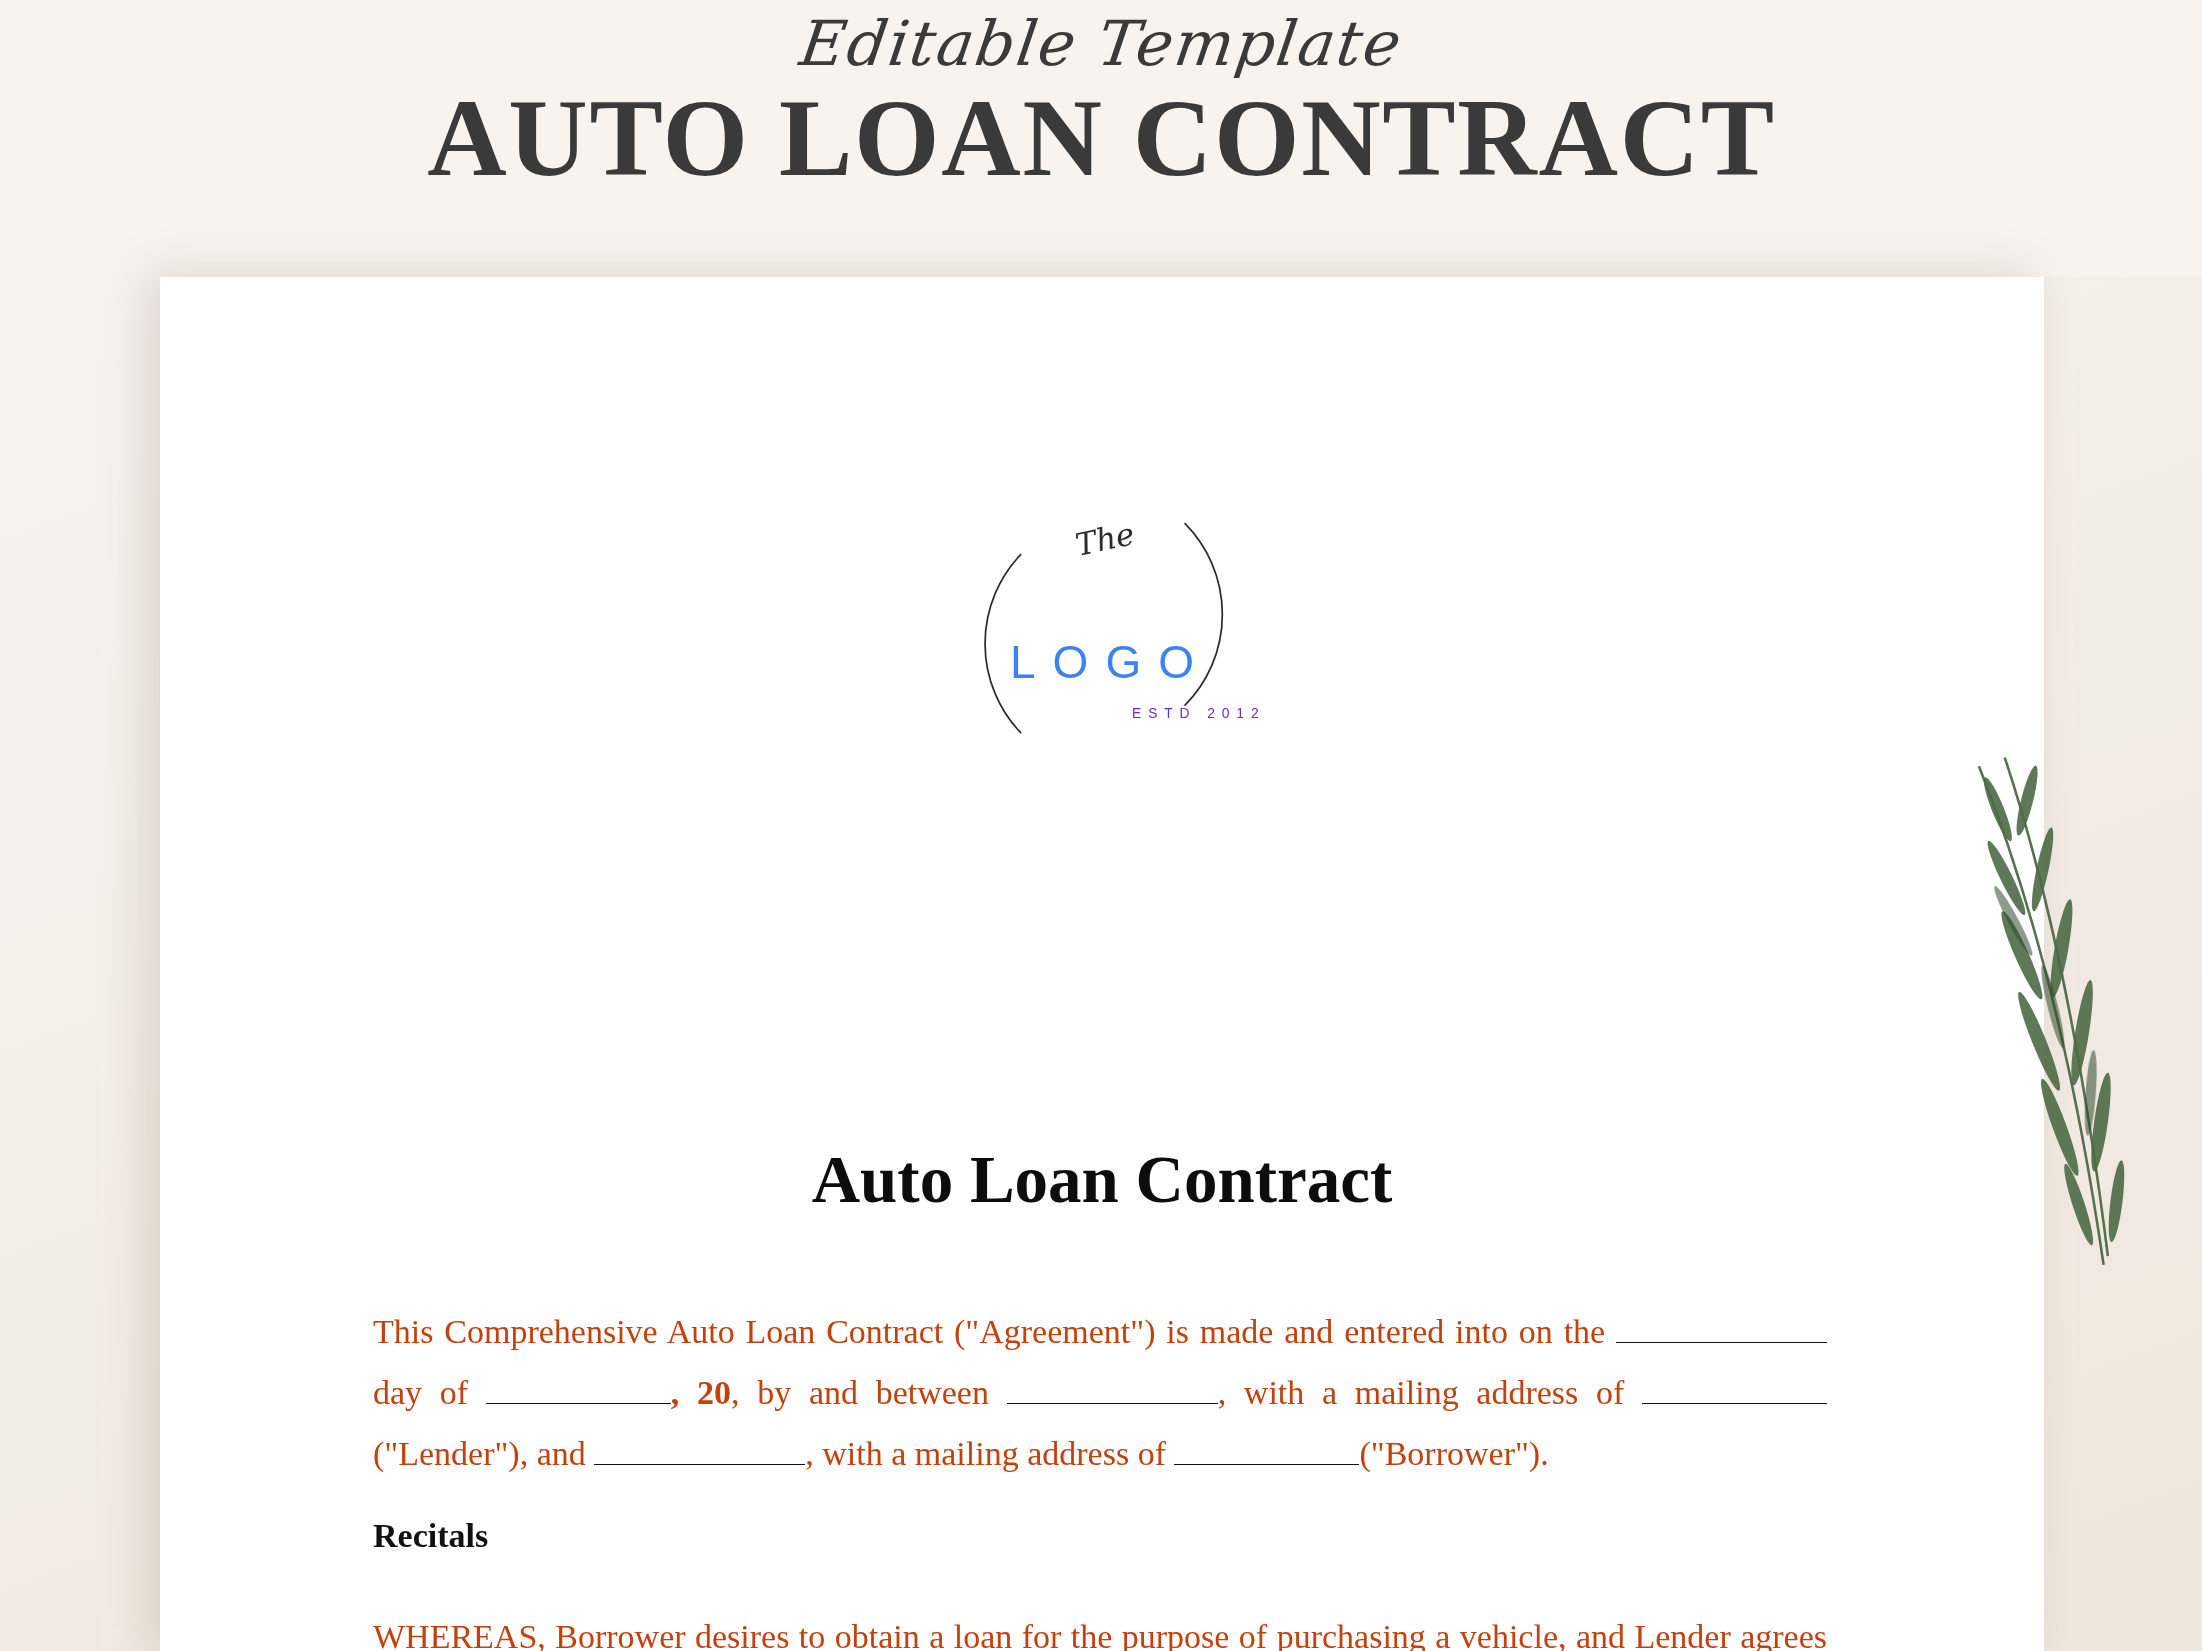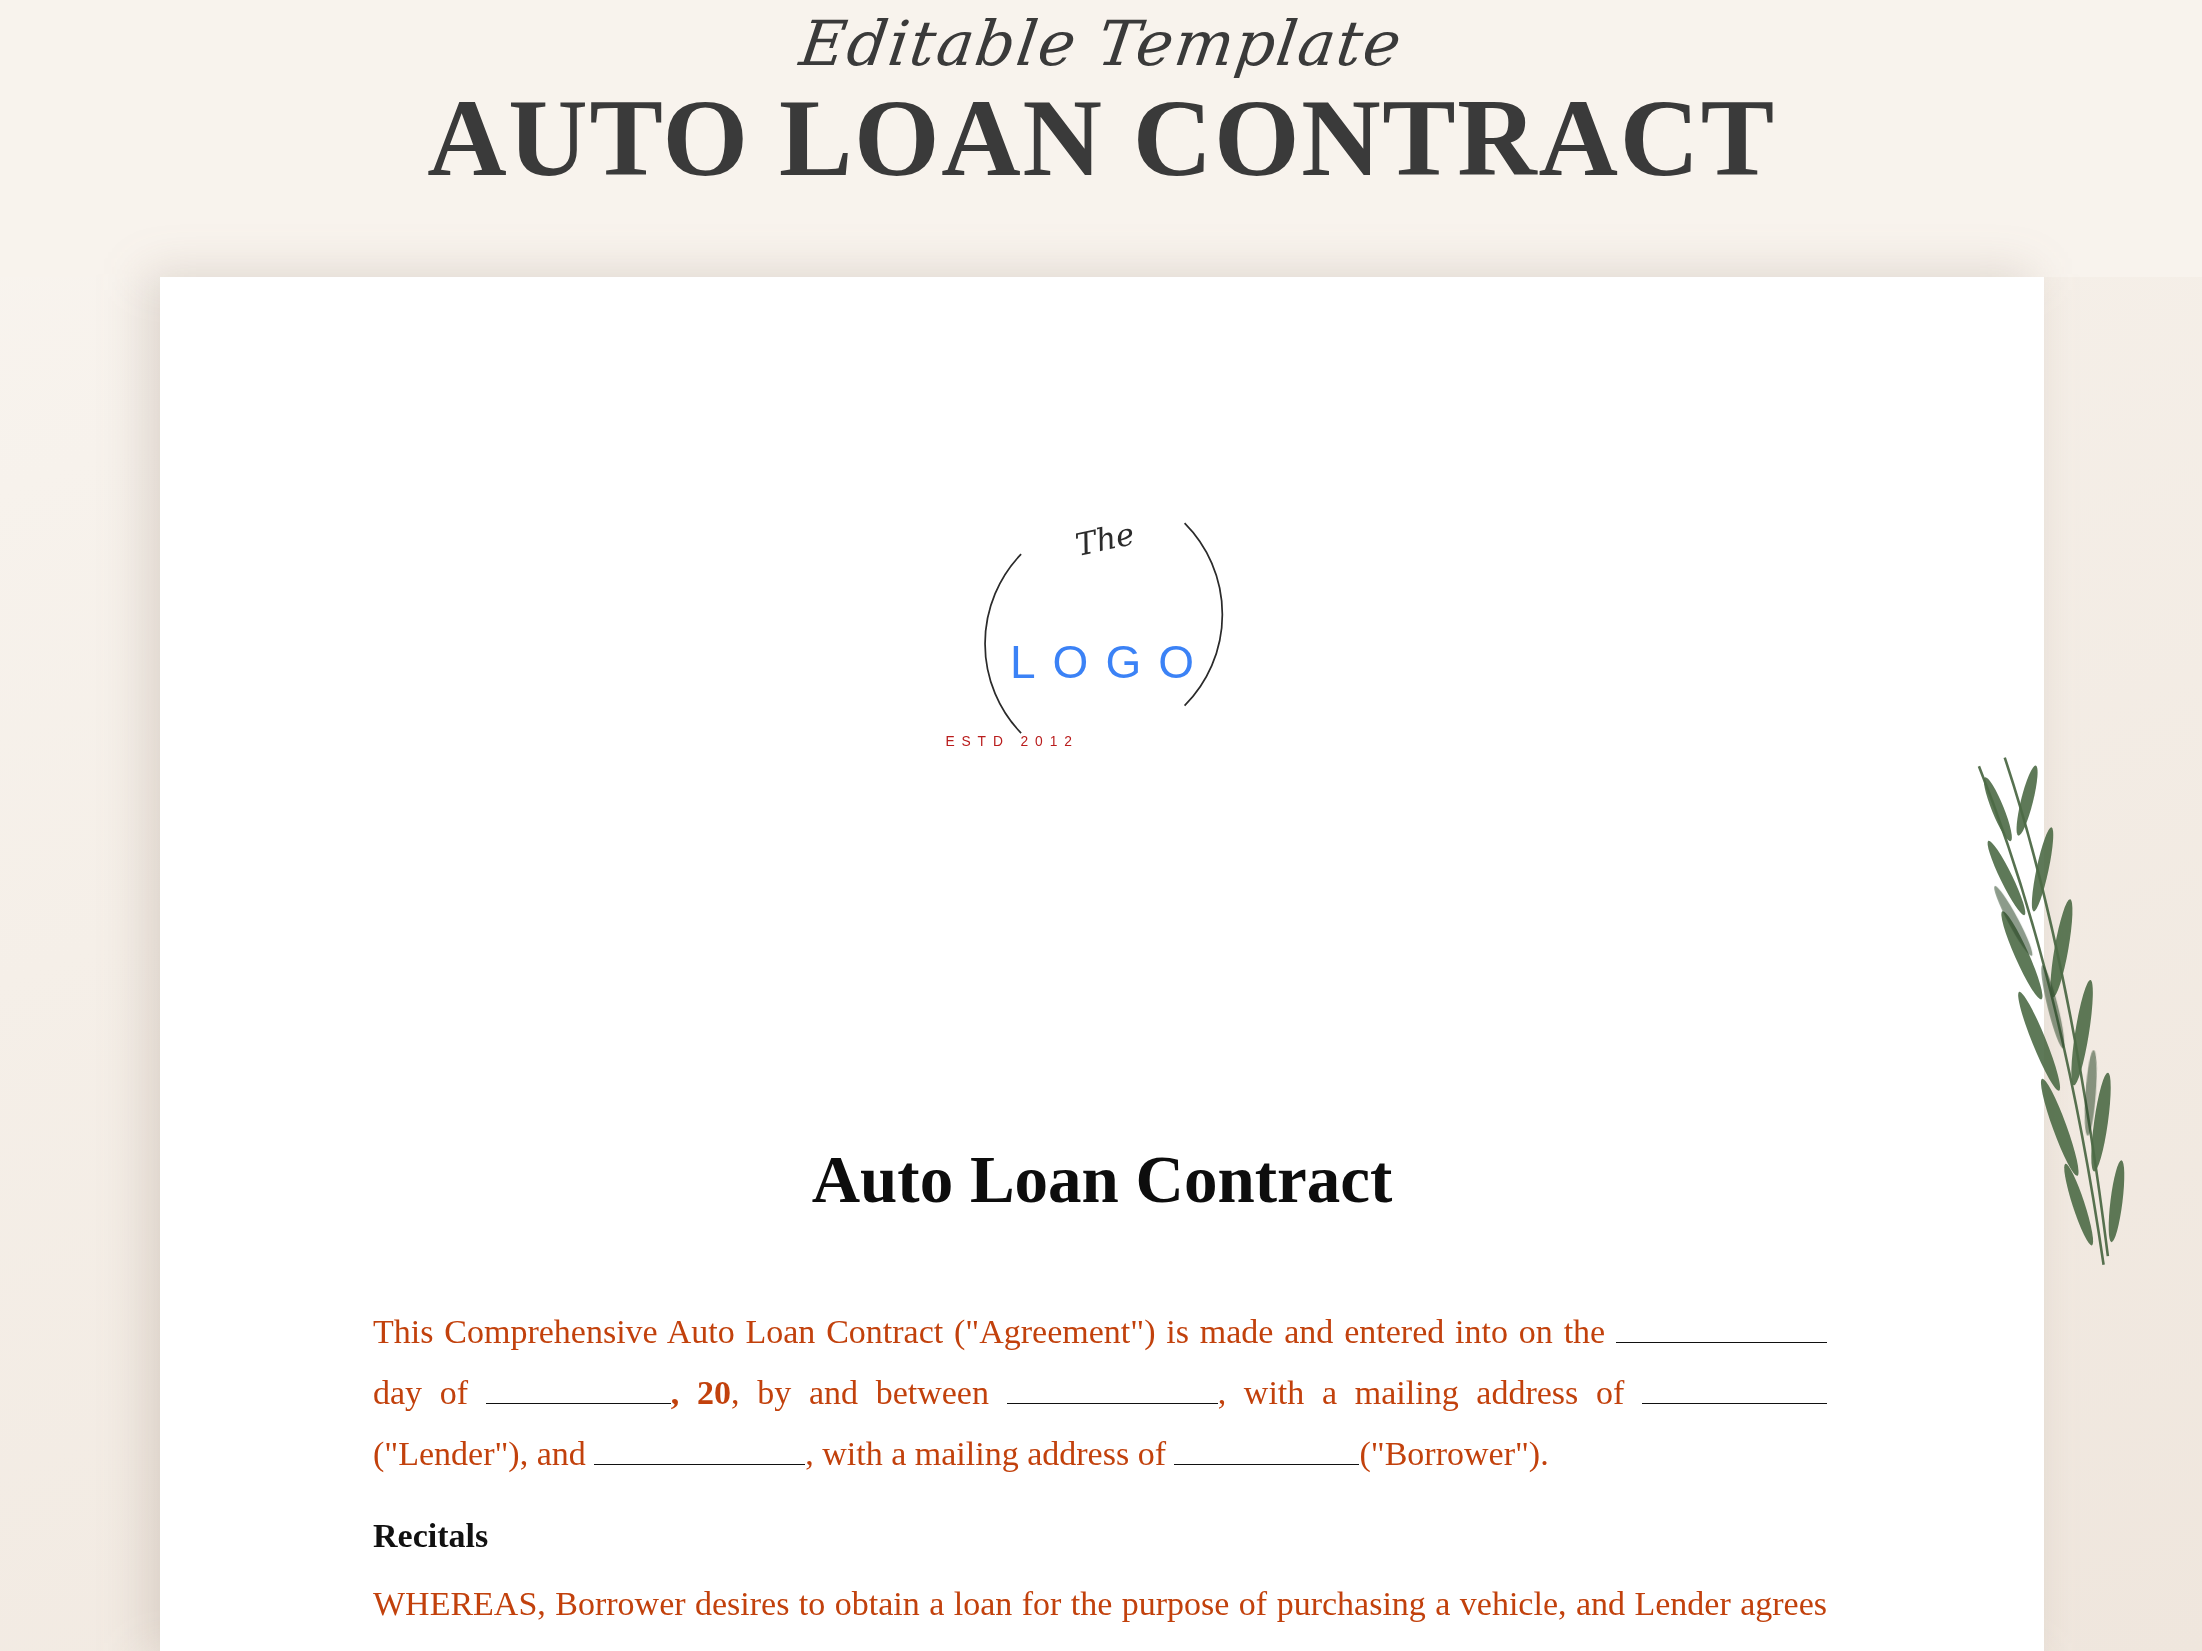--- a/index.html
+++ b/index.html
@@ -103,27 +103,26 @@
     text-align: center;
     font-family: "Liberation Sans", sans-serif;
     font-size: 46px;
     letter-spacing: 17px;
     text-indent: 17px;
     color: #3b82f6;
   }
   .logo-estd {
     position: absolute;
     top: 231px; left: 0; right: 0;
-    text-align: left;
+    text-align: right;
     font-family: "Liberation Sans", sans-serif;
     font-size: 13.8px;
     letter-spacing: 6.9px;
     text-indent: 6.9px;
-    color: #b91c1c;
-    margin-top: 28px;
+    color: #6d28d9;
   }
 
   
   .doc-title {
     position: absolute;
     top: 864px;
     left: 0; right: 0;
     text-align: center;
     font-family: "Liberation Serif", serif;
     font-weight: 700;
@@ -146,21 +145,21 @@
     text-align: justify;
     text-justify: inter-word;
     margin-bottom: 33px;
   }
   .para b { font-weight: 700; }
   .heading {
     font-family: "Liberation Serif", serif;
     font-size: 34px;
     font-weight: 700;
     color: #111;
-    margin-bottom: 18px;
+    margin-bottom: 51px;
   }
   .blank {
     display: inline-block;
     border-bottom: 1.7px solid #111;
     vertical-align: baseline;
   }
   .b-lg { width: 211px; }
   .b-md { width: 185px; }
 
   

